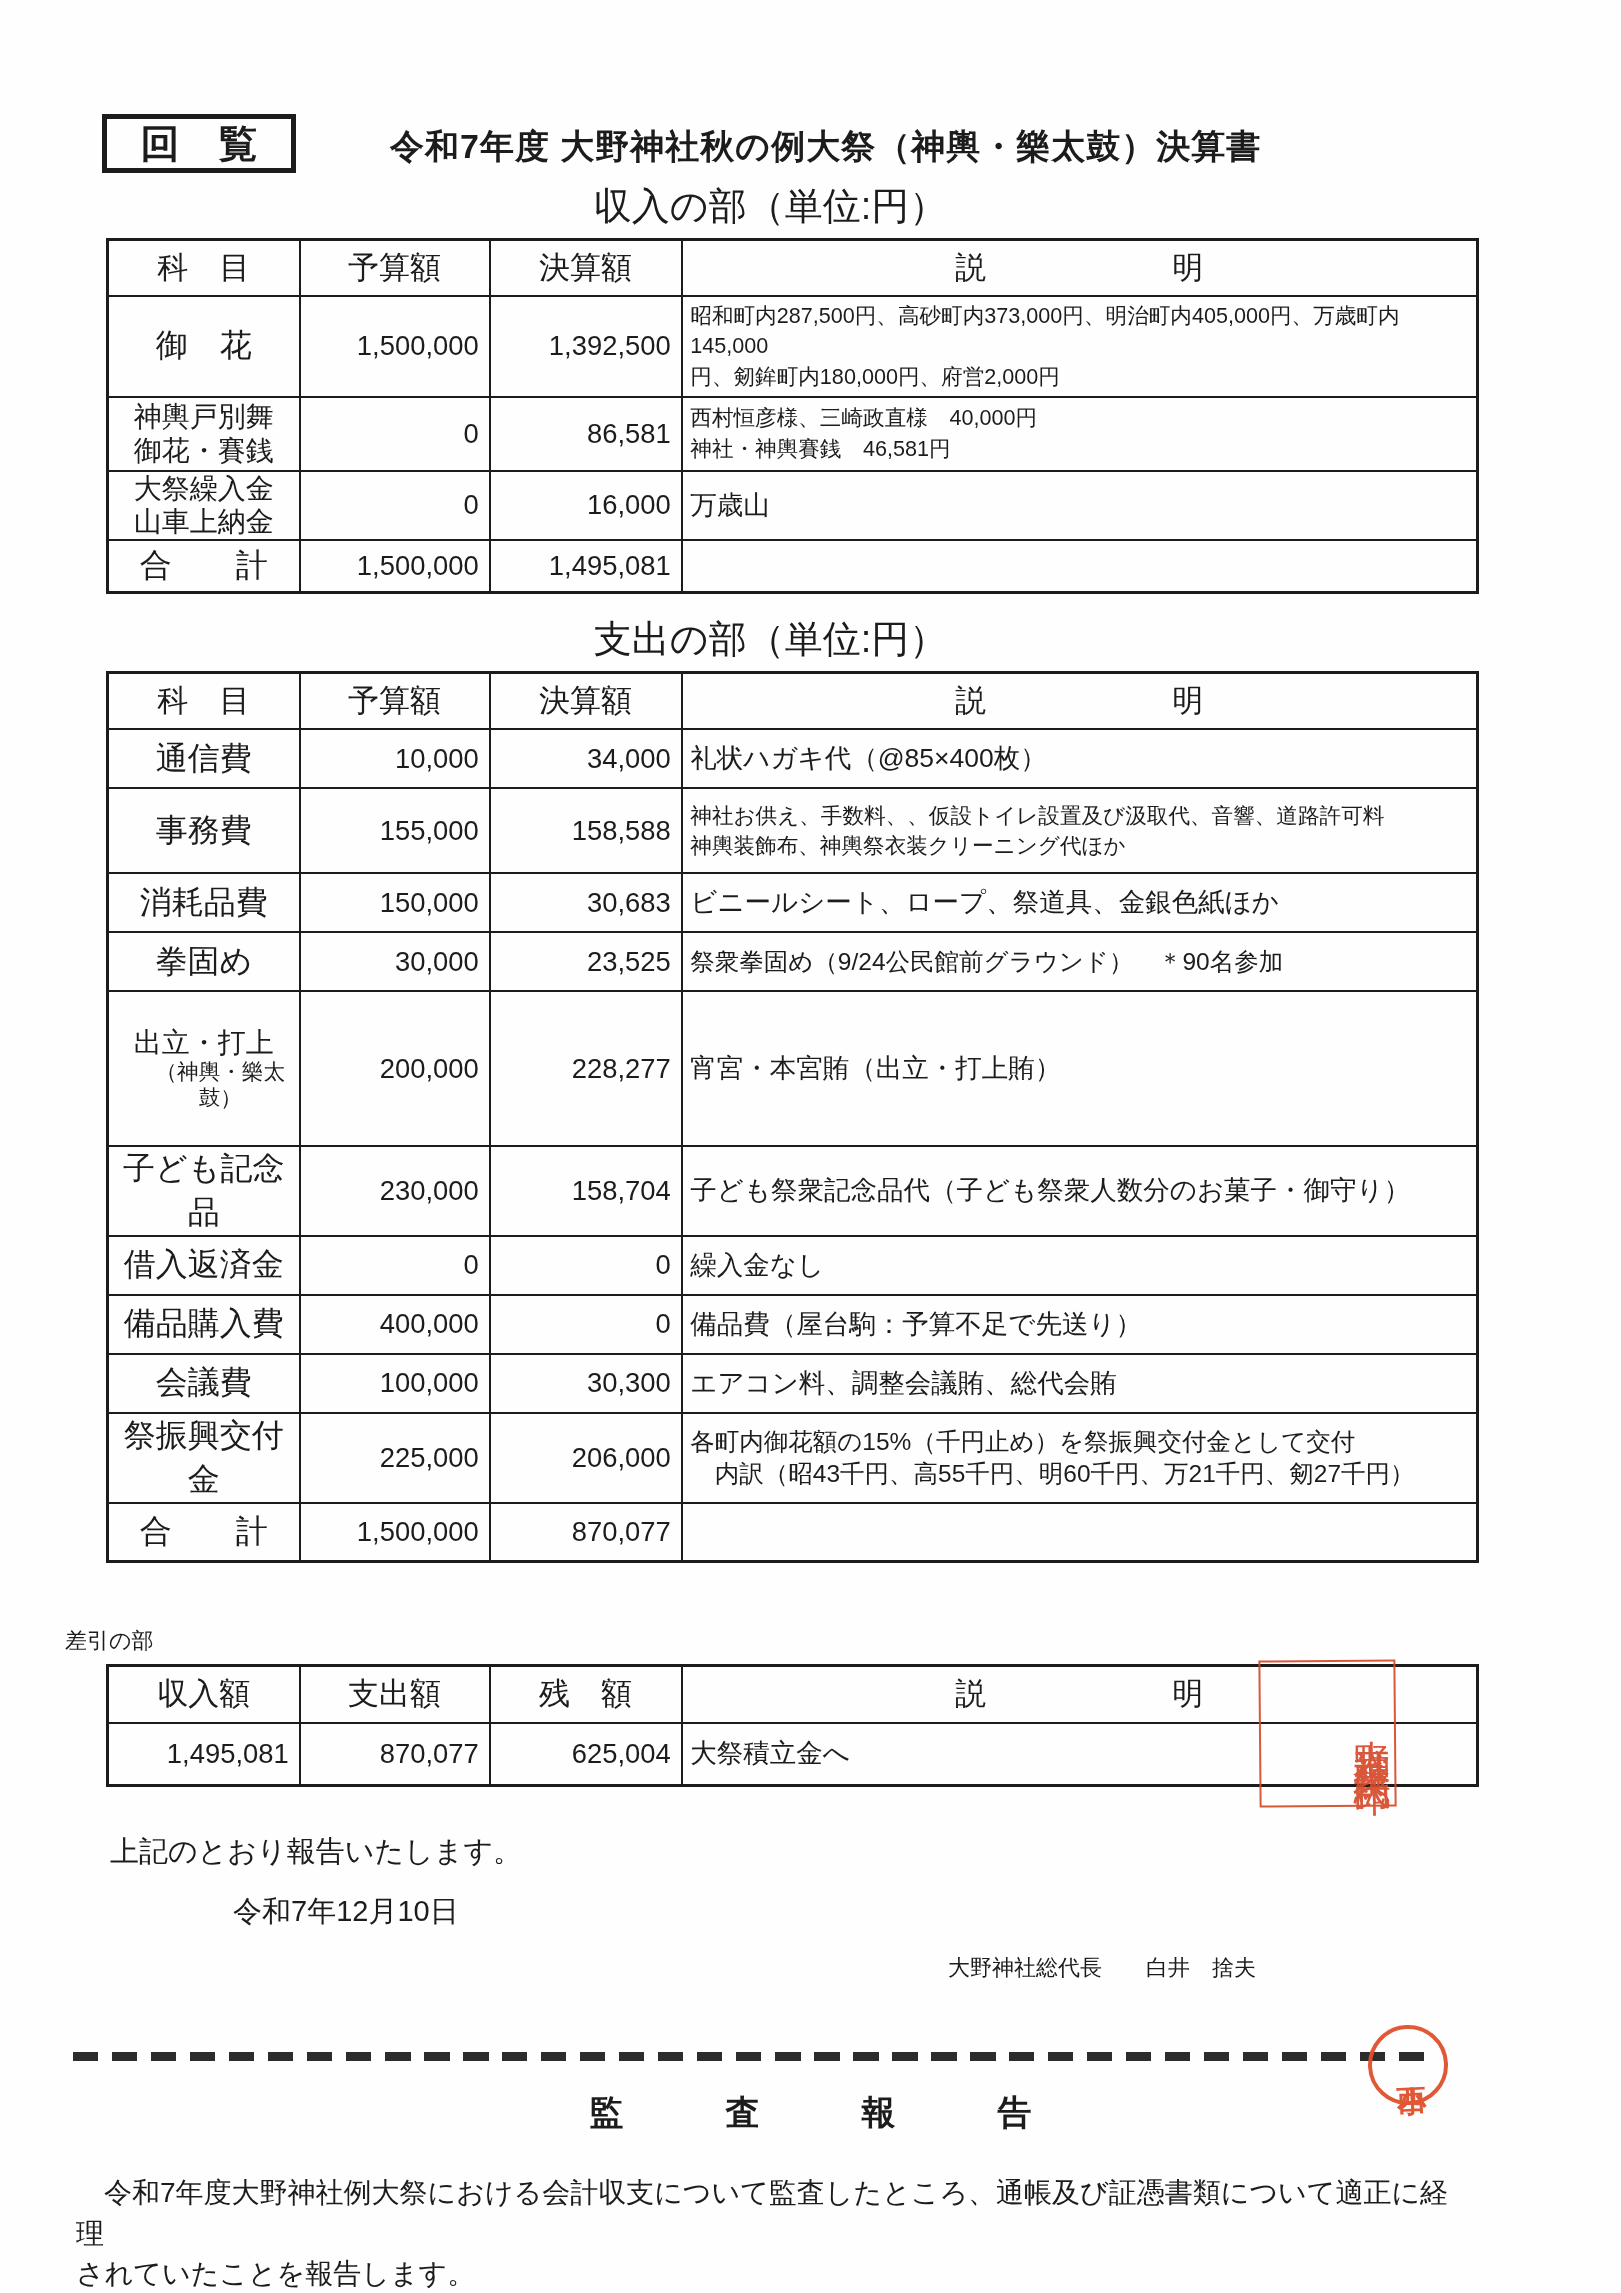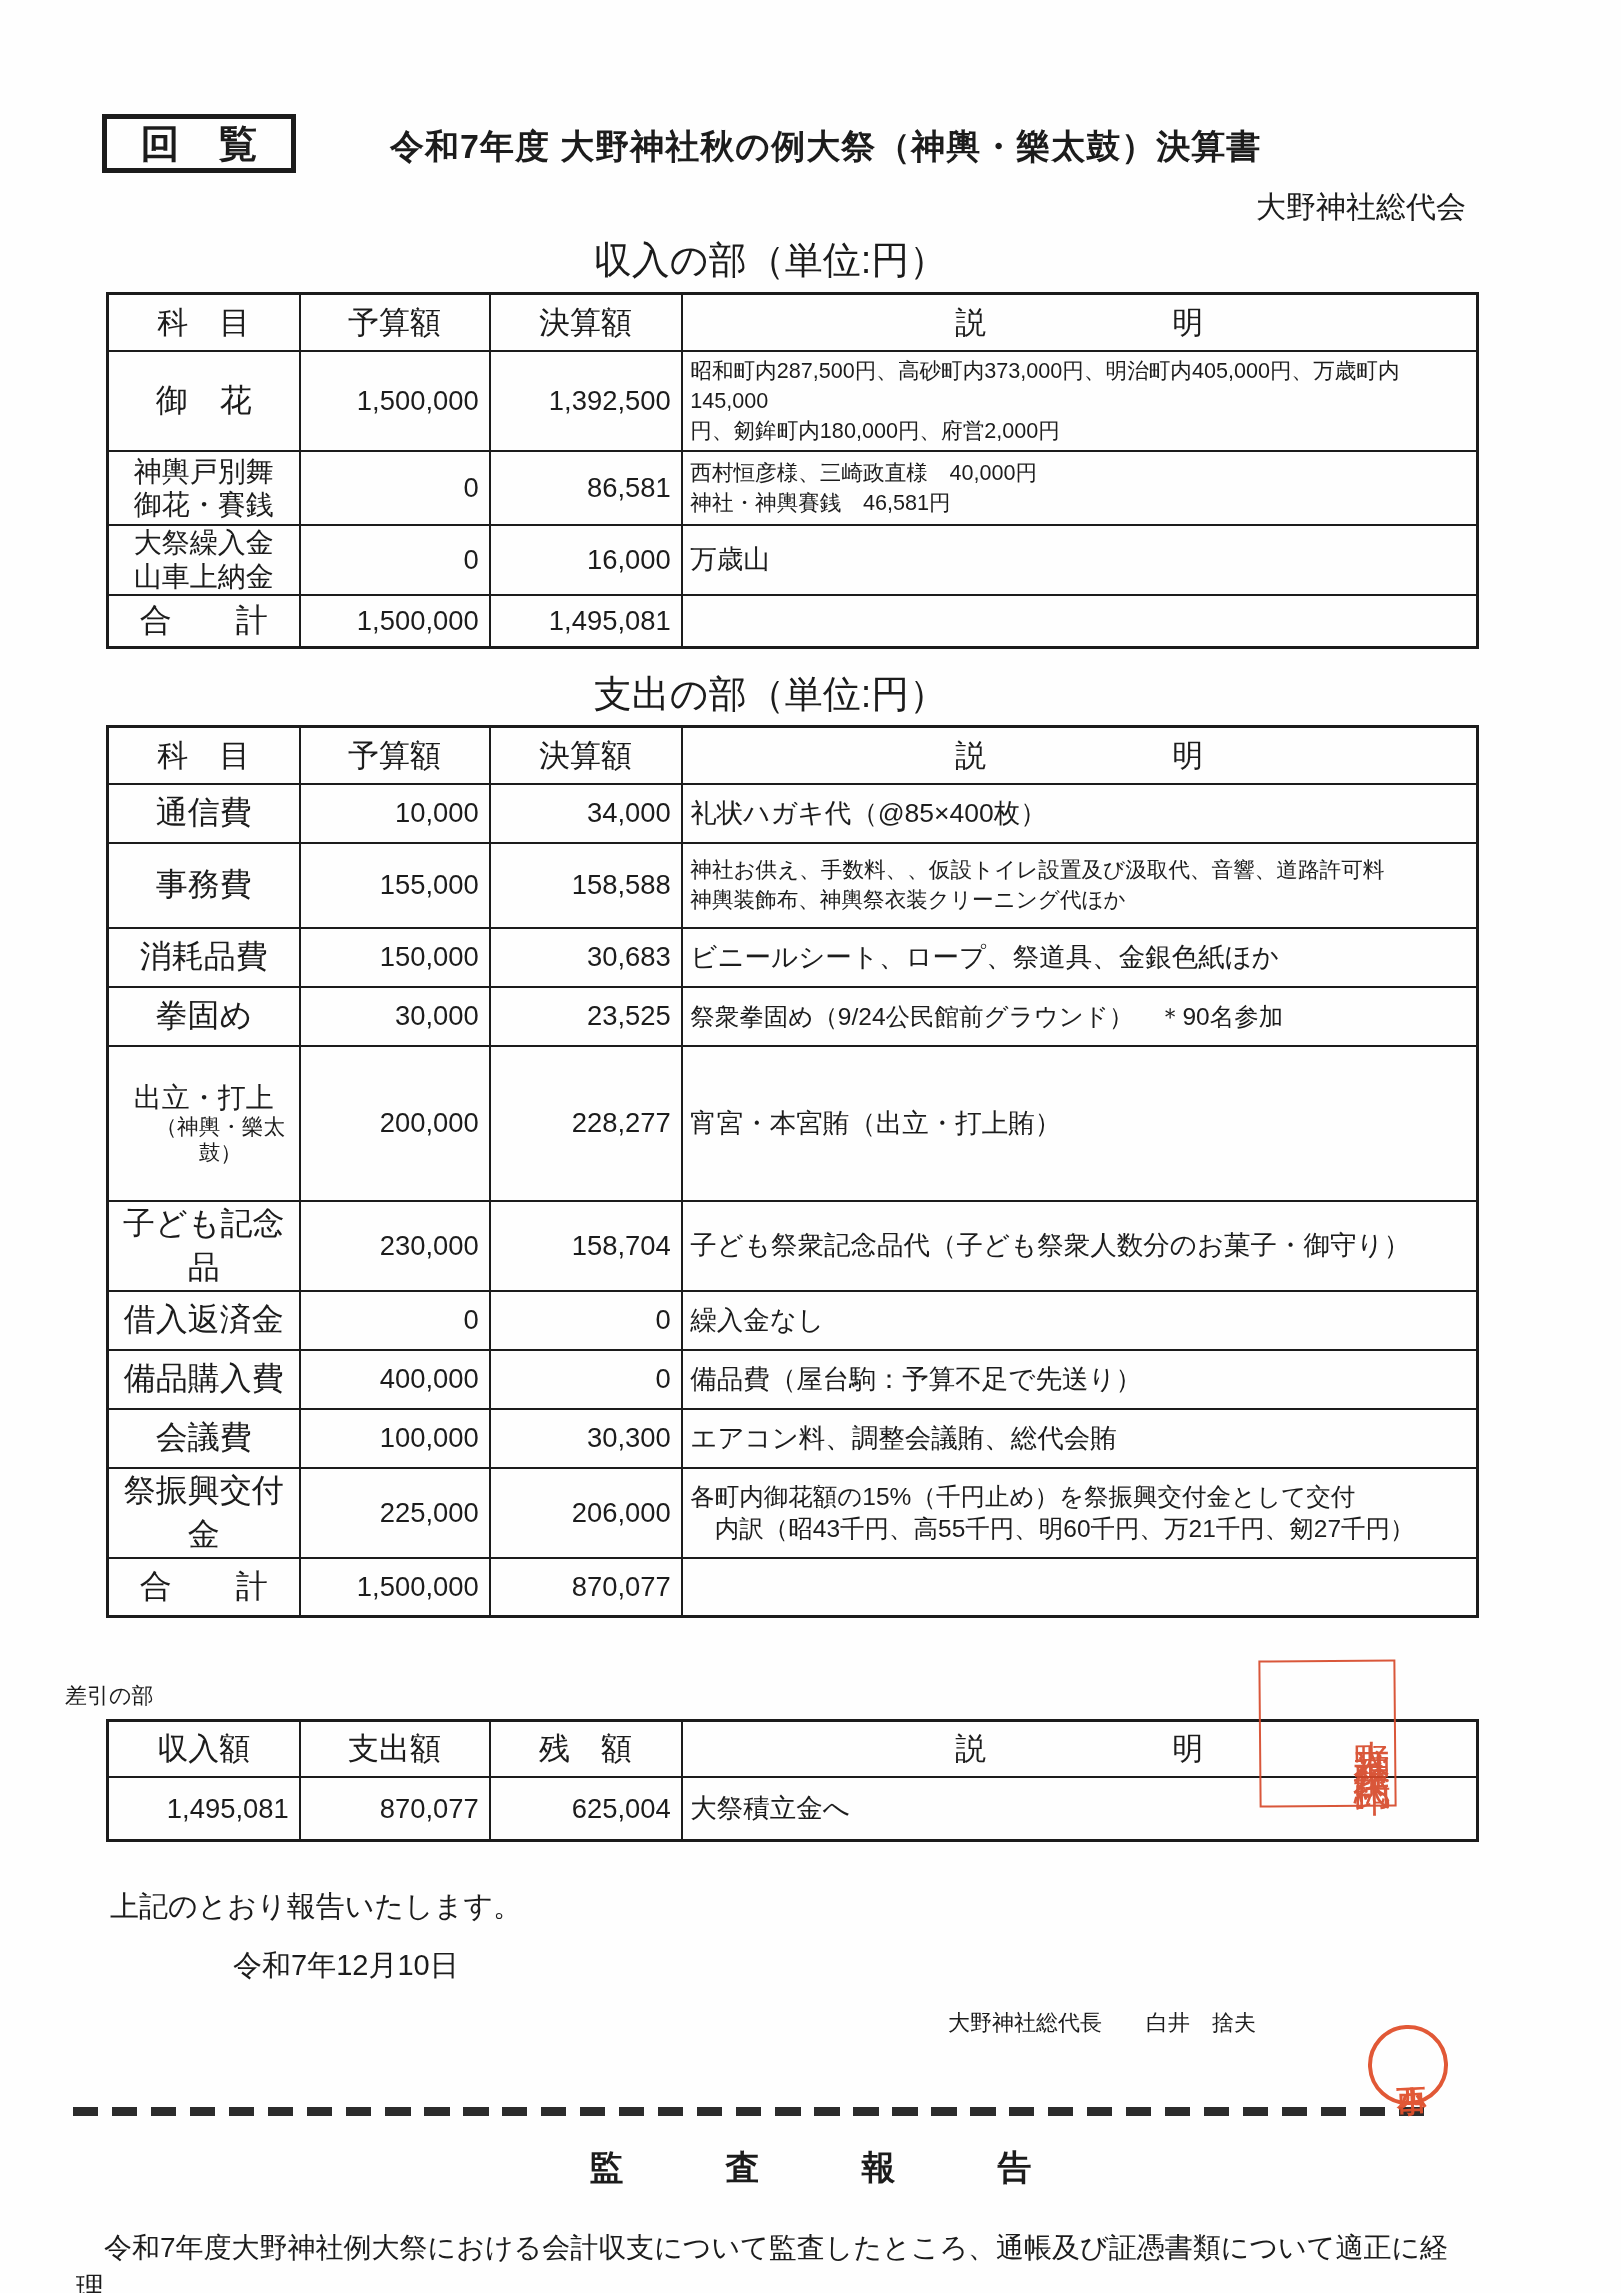--- a/index.html
+++ b/index.html
@@ -89,21 +89,20 @@
 </style>
 </head>
 <body>
 
 <div class="page">
 
   <div class="header-row">
     <div class="kairan-box">回　覧</div>
     <h1 class="doc-title">令和7年度 大野神社秋の例大祭（神輿・樂太鼓）決算書</h1>
   </div>
-  <div class="org-line">大野神社総代会</div>
 
   <div class="sec-head">
     <span>収入の部</span>
     <span>（単位:円）</span>
   </div>
   <table class="acct">
     <colgroup>
         <col class="c-item">
         <col class="c-budget">
         <col class="c-actual">

